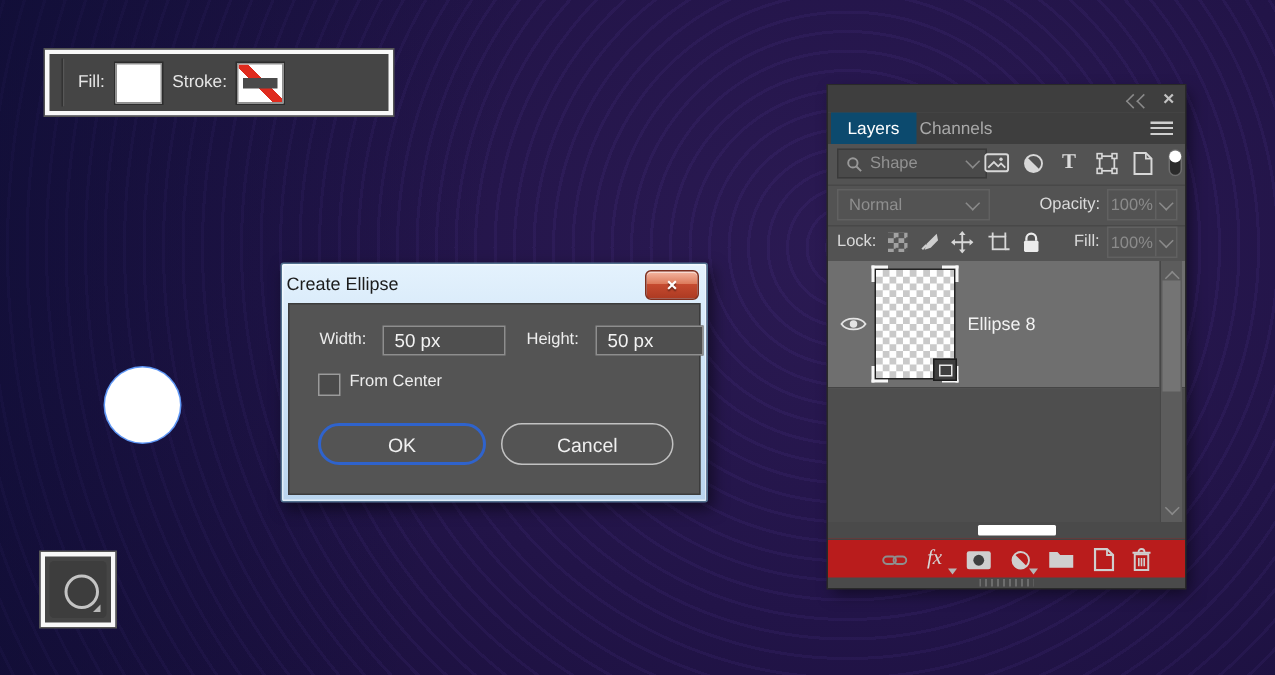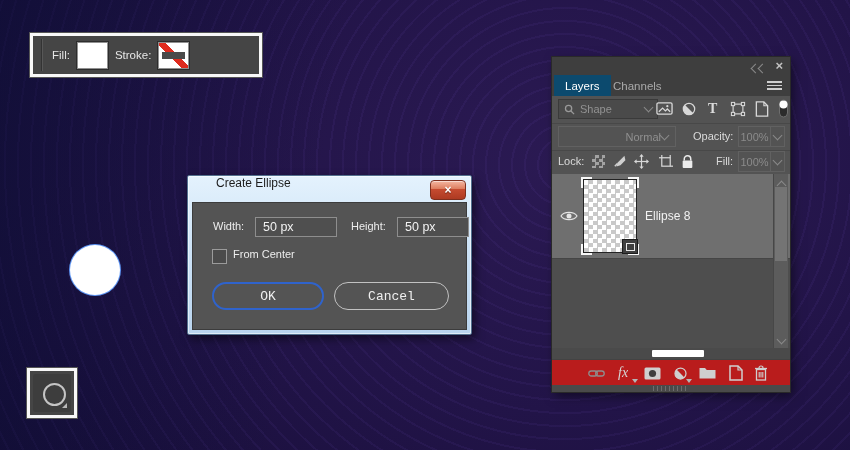--- a/index.html
+++ b/index.html
@@ -36,33 +36,33 @@
   
   .tool-box{position:absolute;left:27px;top:368px;width:44px;height:44px;background:#454545;border:3px solid #f8f8f8;outline:1px solid #555}
   .tool-inner{position:absolute;inset:3px;background:#3d3d3d;border-radius:3px}
   .tool-circle{position:absolute;left:10px;top:9px;width:19px;height:19px;border:2px solid #c4c4c4;border-radius:50%}
   .tool-flyout{position:absolute;right:4px;bottom:4px;width:0;height:0;border-left:5px solid transparent;border-bottom:5px solid #b8b8b8}
 
   
   .dialog{position:absolute;left:187px;top:175px;width:283px;height:158px;border:1px solid #5d7everyting} 
   .dialog{border:1px solid #52708e;border-radius:2px;background:linear-gradient(#e4f2fd 0%,#cfe4f7 40%,#b9d4ee 100%);
     box-shadow:inset 0 0 0 1px rgba(255,255,255,.55), 3px 4px 10px rgba(0,0,0,.5)}
-  .dlg-titlebar{position:absolute;left:0;top:0;right:0;height:26px;display:flex;align-items:flex-start;padding-left:28px}
+  .dlg-titlebar{position:absolute;left:0;top:0;right:0;height:26px;display:flex;align-items:center;padding-left:3px}
   .dlg-title{font-size:12px;color:#1c1c1c}
   .dlg-close{position:absolute;top:4px;right:5px;width:34px;height:18px;border:1px solid #7e2f1e;border-radius:4px;
     background:linear-gradient(#f4b7a2 0%,#dd7b5c 45%,#c64b30 46%,#ad3a22 100%);
     display:flex;align-items:center;justify-content:center;box-shadow:inset 0 1px 0 rgba(255,255,255,.5);cursor:default}
   .dlg-close .x{color:#fff;font-size:12px;font-weight:bold;line-height:1;text-shadow:0 1px 1px rgba(0,0,0,.45)}
   .dlg-body{position:absolute;left:4px;right:4px;top:26px;bottom:4px;background:#545454;border:1px solid #3c3c3c}
   .dlg-lbl{position:absolute;color:#ededed;font-size:11px}
   .dlg-input{position:absolute;height:20px;background:#4f4f4f;border:1px solid #8e8e8e;color:#f2f2f2;
     font-size:12.5px;font-family:"Liberation Sans",sans-serif;padding:0 0 0 7px;outline:none;box-sizing:border-box}
   .dlg-check{position:absolute;left:19px;top:46px;width:13px;height:13px;background:#4b4b4b;border:1px solid #9b9b9b}
   .pill{position:absolute;top:79px;height:28px;border-radius:14px;background:transparent;color:#f0f0f0;
-    font-size:13px;font-family:Liberation Mono, monospace;display:flex;align-items:center;justify-content:center;cursor:default;box-sizing:border-box}
+    font-size:13px;font-family:Liberation Sans, sans-serif;display:flex;align-items:center;justify-content:center;cursor:default;box-sizing:border-box}
   .pill.ok{left:19px;width:112px;border:2px solid #2f63cc}
   .pill.cancel{left:141px;width:115px;border:1px solid #c2c2c2}
 
   
   .panel{position:absolute;left:552px;top:57px;width:238px;height:335px;background:#535353;
     box-shadow:0 0 0 1px #292929, 3px 4px 10px rgba(0,0,0,.5);font-size:11px;color:#d6d6d6}
   .p-head{position:absolute;left:0;top:0;right:0;height:18px;background:#3e3e3e}
   .p-head .collapse{position:absolute;right:24px;top:5px}
   .p-head .close{position:absolute;right:7px;top:1px;color:#c2c2c2;font-size:13px;font-weight:bold}
   .p-tabs{position:absolute;left:0;top:18px;right:0;height:21px;background:#3e3e3e}
@@ -71,22 +71,22 @@
   .tab.inactive{left:50px;color:#a9a9a9}
   .burger{position:absolute;right:8px;top:6px;width:15px;height:9px;
     background:repeating-linear-gradient(#cfcfcf 0 1.6px,transparent 1.6px 3.7px)}
   .p-row{position:absolute;left:0;right:0}
   .row-kind{top:39px;height:27px;border-bottom:1px solid #484848}
   .kind-box{position:absolute;left:6px;top:3px;width:100px;height:20px;background:#4a4a4a;border:1px solid #3a3a3a;
     display:flex;align-items:center;gap:5px;padding:0 5px;box-sizing:border-box;color:#929292}
   .kind-box .chv{margin-left:auto}
   .ficon{position:absolute;top:5px}
   .row-blend{top:66px;height:27px;border-bottom:1px solid #484848}
-  .mode-box{position:absolute;left:6px;top:3px;width:118px;height:21px;border:1px solid #616161;
-    display:flex;align-items:center;justify-content:flex-end;padding:0 7px;box-sizing:border-box;color:#8f8f8f}
+  .mode-box{position:absolute;left:6px;top:3px;width:102px;height:21px;border:1px solid #616161;
+    display:flex;align-items:center;justify-content:space-between;padding:0 7px;box-sizing:border-box;color:#8f8f8f}
   .opacity-lbl{position:absolute;left:141px;top:7px;color:#dadada}
   .val-box{position:absolute;top:3px;width:47px;height:21px;border:1px solid #616161;display:flex;align-items:center;box-sizing:border-box;color:#8b8b8b}
   .val-box .v{flex:1;text-align:center}
   .val-box .d{width:1px;height:100%;background:#616161}
   .val-box .c{width:13px;display:flex;justify-content:center}
   .row-lock{top:93px;height:24px;border-bottom:1px solid #424242}
   .lock-lbl{position:absolute;left:6px;top:5px;color:#dadada}
   .licon{position:absolute;top:4px}
   .lock-checker{width:13px;height:13px;background:conic-gradient(#a2a2a2 25%,#565656 0 50%,#a2a2a2 0 75%,#565656 0);background-size:7px 7px}
   .fill-lbl{position:absolute;left:164px;top:5px;color:#dadada}

